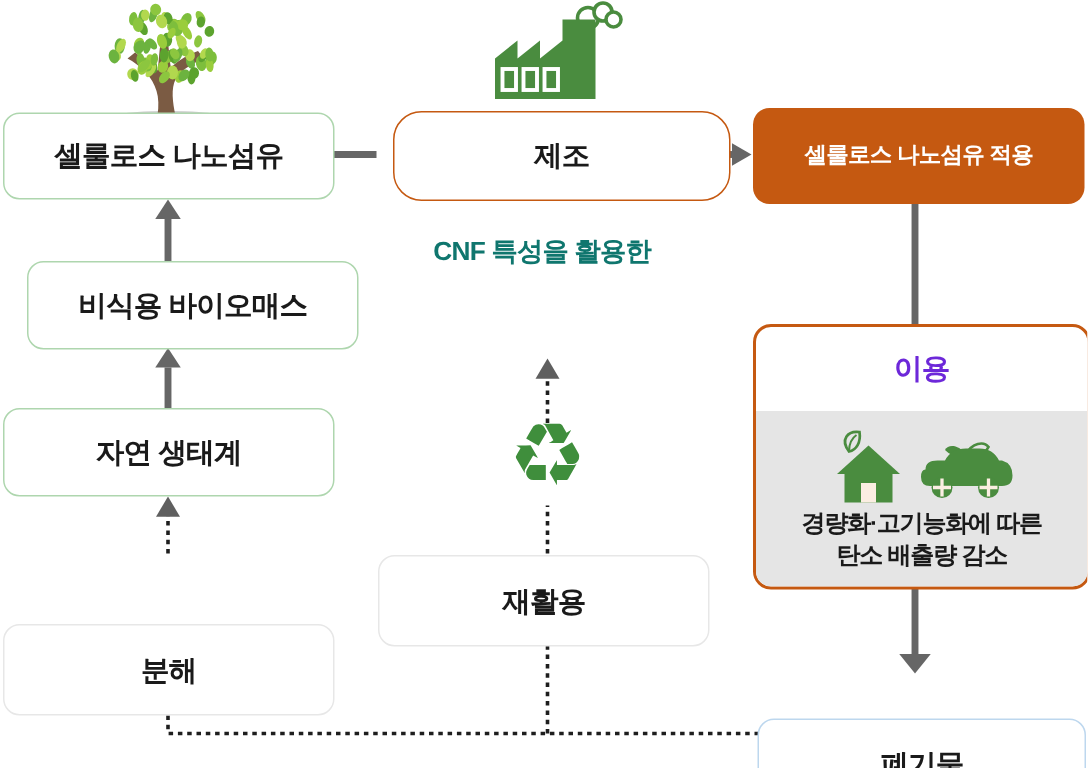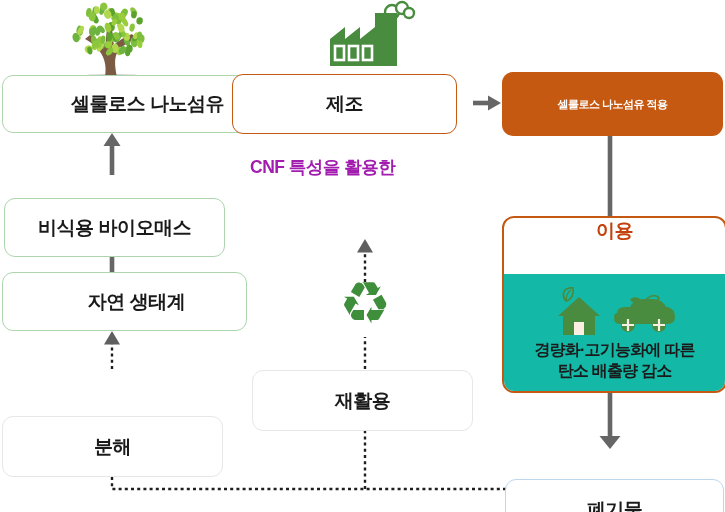--- a/index.html
+++ b/index.html
@@ -11,51 +11,51 @@
   .box{
     position:absolute;z-index:1;background:#ffffff;border-radius:11px;
     display:flex;align-items:center;justify-content:center;text-align:center;
     font-weight:bold;color:#1a1a1a;font-size:19px;letter-spacing:-0.5px;
   }
   .green-border{border:1.6px solid #AED6AE;}
   .gray-border{border:1.6px solid #E7E7E7;}
   .blue-border{border:1.6px solid #BDD7EE;}
   .orange-border{border:1.6px solid #C55911;}
 
-  #box-cellulose{left:2px;top:75px;width:219px;height:56px;padding-left:35px;}
-  #box-manufacture{left:232px;top:74px;width:223px;height:58px;}
+  #box-cellulose{left:2px;top:75px;width:219px;height:56px;}
+  #box-manufacture{left:262px;top:74px;width:223px;height:58px;border-radius:19px;}
   #box-product{
     left:502px;top:72px;width:221px;height:64px;background:#C55911;border:none;
-    color:#ffffff;font-size:11px;line-height:1.35;flex-direction:column;
-  }
-  #box-biomass{left:4px;top:174px;width:219px;height:57px;margin-top:24px;}
-  #box-nature{left:2px;top:272px;width:219px;height:57px;padding-left:24px;}
+    color:#ffffff;font-size:15px;line-height:1.35;flex-direction:column;
+  }
+  #box-biomass{left:18px;top:174px;width:219px;height:57px;}
+  #box-nature{left:2px;top:272px;width:219px;height:57px;}
   #box-decompose{left:2px;top:370px;width:219px;height:59px;margin-top:46px;}
   #box-recycle-step{left:252px;top:370px;width:219px;height:59px;}
   #box-waste{left:505px;top:448px;width:217px;height:59px;margin-top:31px;}
 
   #box-use{
     left:502px;top:216px;width:221px;height:173px;z-index:1;position:absolute;
     border:2px solid #C55911;border-radius:12px;background:#ffffff;overflow:hidden;
     display:flex;flex-direction:column;
   }
   .use-top{
-    height:56px;display:flex;justify-content:center;
-    font-weight:bold;font-size:19px;color:#c2410c;letter-spacing:-0.5px;
+    height:56px;display:flex;align-items:center;justify-content:center;
+    font-weight:bold;font-size:19px;color:#6d28d9;letter-spacing:-0.5px;
   }
   .use-body{
-    flex:1;background:#14b8a6;display:flex;flex-direction:column;align-items:center;
+    flex:1;background:#e5e5e5;display:flex;flex-direction:column;align-items:center;
     justify-content:center;padding-top:2px;
   }
   .eco-icons{display:flex;align-items:flex-end;gap:6px;height:52px;margin-bottom:3px;}
   .benefit{font-weight:bold;font-size:16px;color:#1a1a1a;text-align:center;line-height:1.3;letter-spacing:-0.8px;}
 
   .note{
-    position:absolute;left:250px;top:156px;width:223px;z-index:1;
-    font-weight:bold;font-size:17.5px;color:#a21caf;line-height:1.35;letter-spacing:-0.5px;
+    position:absolute;left:250px;top:156px;width:223px;z-index:1;text-align:center;
+    font-weight:bold;font-size:17.5px;color:#0f766e;line-height:1.35;letter-spacing:-0.5px;
   }
   .icon{position:absolute;z-index:1;}
   #tree-wrap{left:56px;top:2px;width:112px;height:76px;}
   #factory-wrap{left:306px;top:0px;width:112px;height:68px;}
   #recycle-wrap{
     left:328px;top:272px;width:74px;height:64px;text-align:center;
     font-family:"DejaVu Sans",sans-serif;font-size:58px;line-height:62px;color:#3F8E3C;
     z-index:1;position:absolute;font-weight:normal;
   }
 </style>

